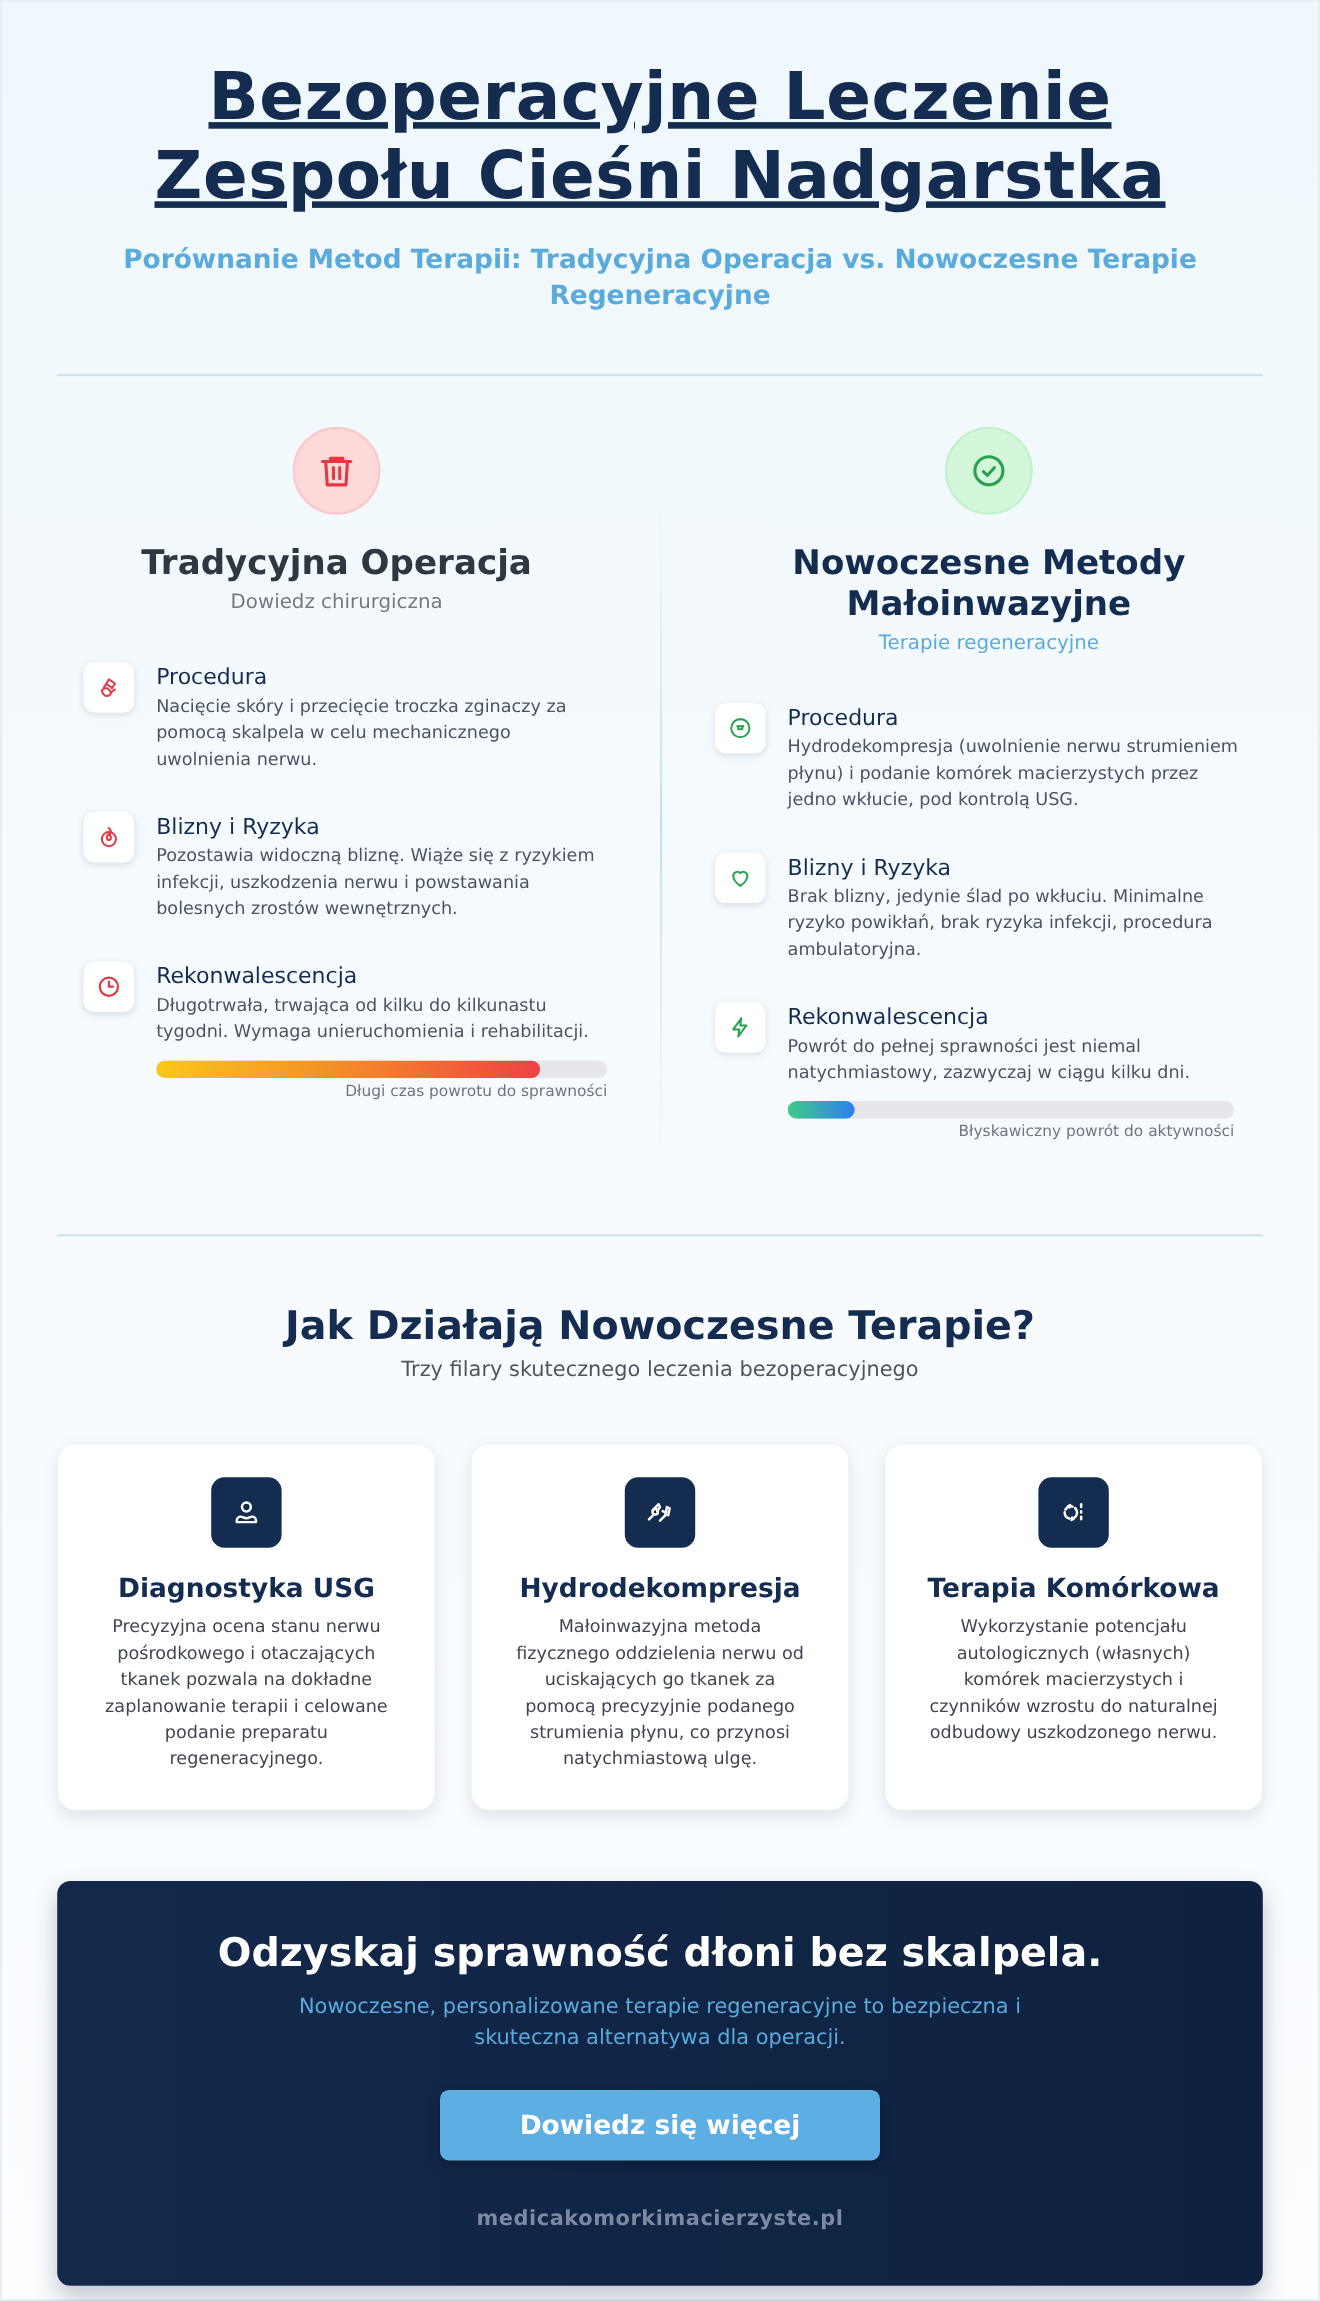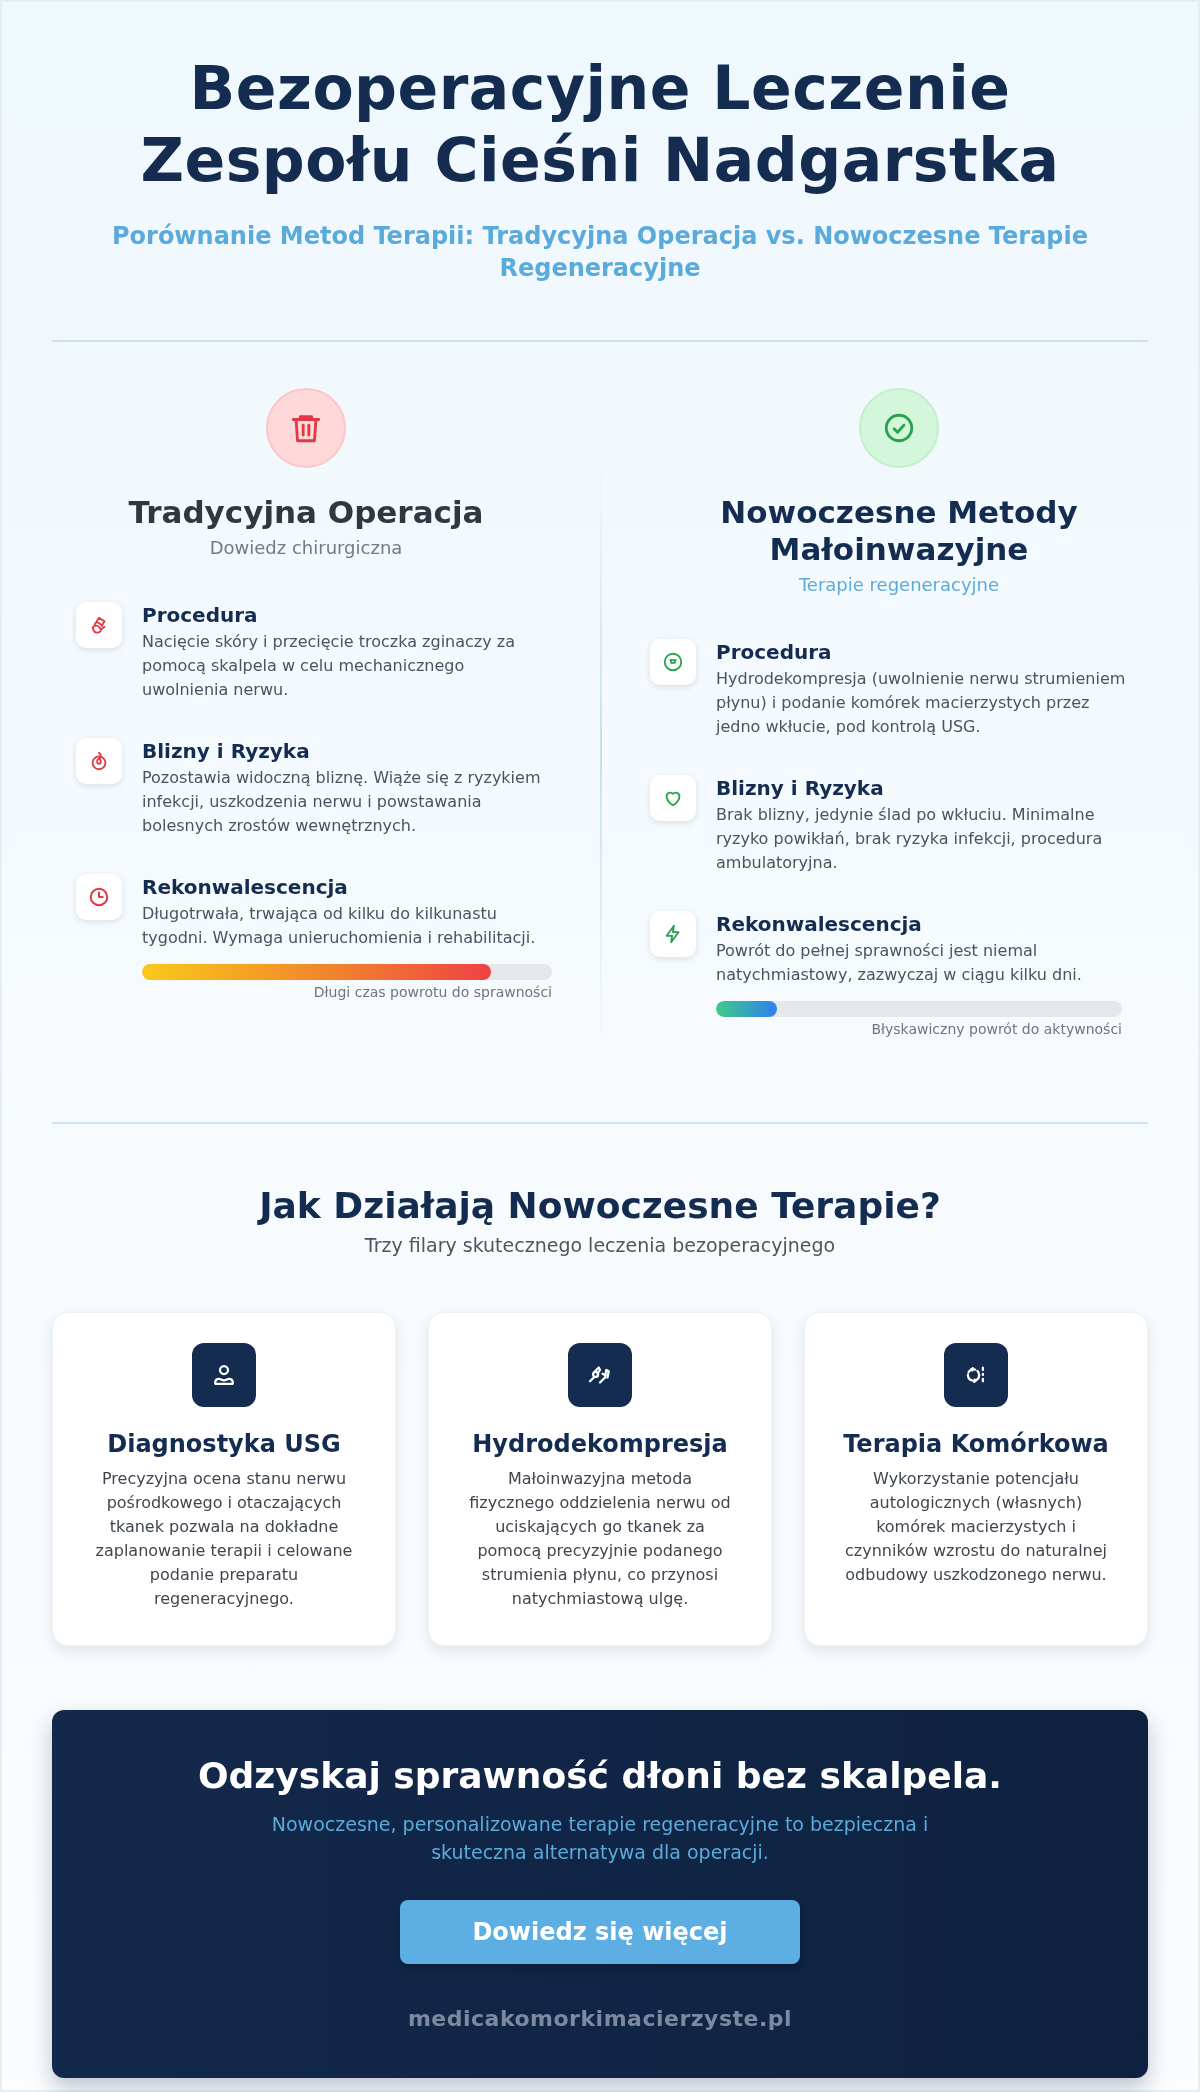--- a/index.html
+++ b/index.html
@@ -18,20 +18,21 @@
       padding: 0 50px;
     }
     
     .hero { text-align: center; padding-top: 50px; }
     .hero h1 {
       font-size: 60px;
       line-height: 72px;
       font-weight: bold;
       color: #132c50;
       letter-spacing: 0.5px;
+      text-decoration: underline;
     }
     .hero .subtitle {
       margin: 24px auto 0;
       width: 1000px;
       font-size: 24px;
       line-height: 32px;
       font-weight: bold;
       color: #5aabdc;
     }
     .hline {
@@ -85,21 +86,21 @@
       background: #fff;
       border-radius: 10px;
       box-shadow: 0 2px 6px rgba(20,40,70,0.12);
       display: flex; align-items: center; justify-content: center;
       margin-left: 24px;
       margin-right: 20px;
     }
     .right .item-icon { margin-left: 0; }
     .item-body { flex: 1; }
     .item-title {
-      font-size: 20px; font-weight: bold; color: #132c50; line-height: 26px;
+      font-size: 20px; font-weight: normal; color: #132c50; line-height: 26px;
     }
     .item-text {
       margin-top: 2px;
       font-size: 16px; line-height: 24px; color: #4a5360;
     }
     .left .item-text { width: 410px; }
     .right .item-text { width: 410px; }
     .progress {
       margin-top: 14px;
       height: 16px; border-radius: 8px; background: #e5e7eb;
@@ -164,21 +165,21 @@
       margin-top: 34px;
       width: 400px; height: 64px; line-height: 64px;
       background: #5daee3; border-radius: 8px;
       color: #ffffff; font-size: 24px; font-weight: bold;
       box-shadow: 0 4px 10px rgba(0,0,0,0.25);
       border: none; cursor: pointer;
       font-family: "DejaVu Sans", sans-serif;
     }
     .cta-url {
       margin-top: 42px;
-      font-size: 22px; font-weight: bold; color: #7b8aa0;
+      font-size: 19px; font-weight: bold; color: #7b8aa0;
       letter-spacing: 0.5px;
     }
     svg { display: block; }
   </style>
 </head>
 <body>
 
 <div class="page">
 
   <header class="hero">

